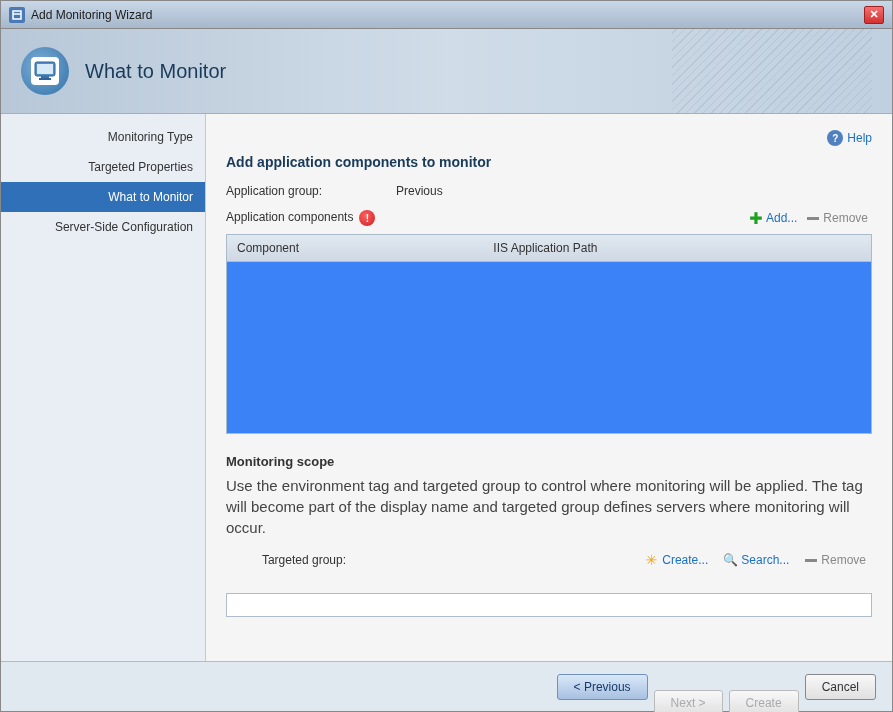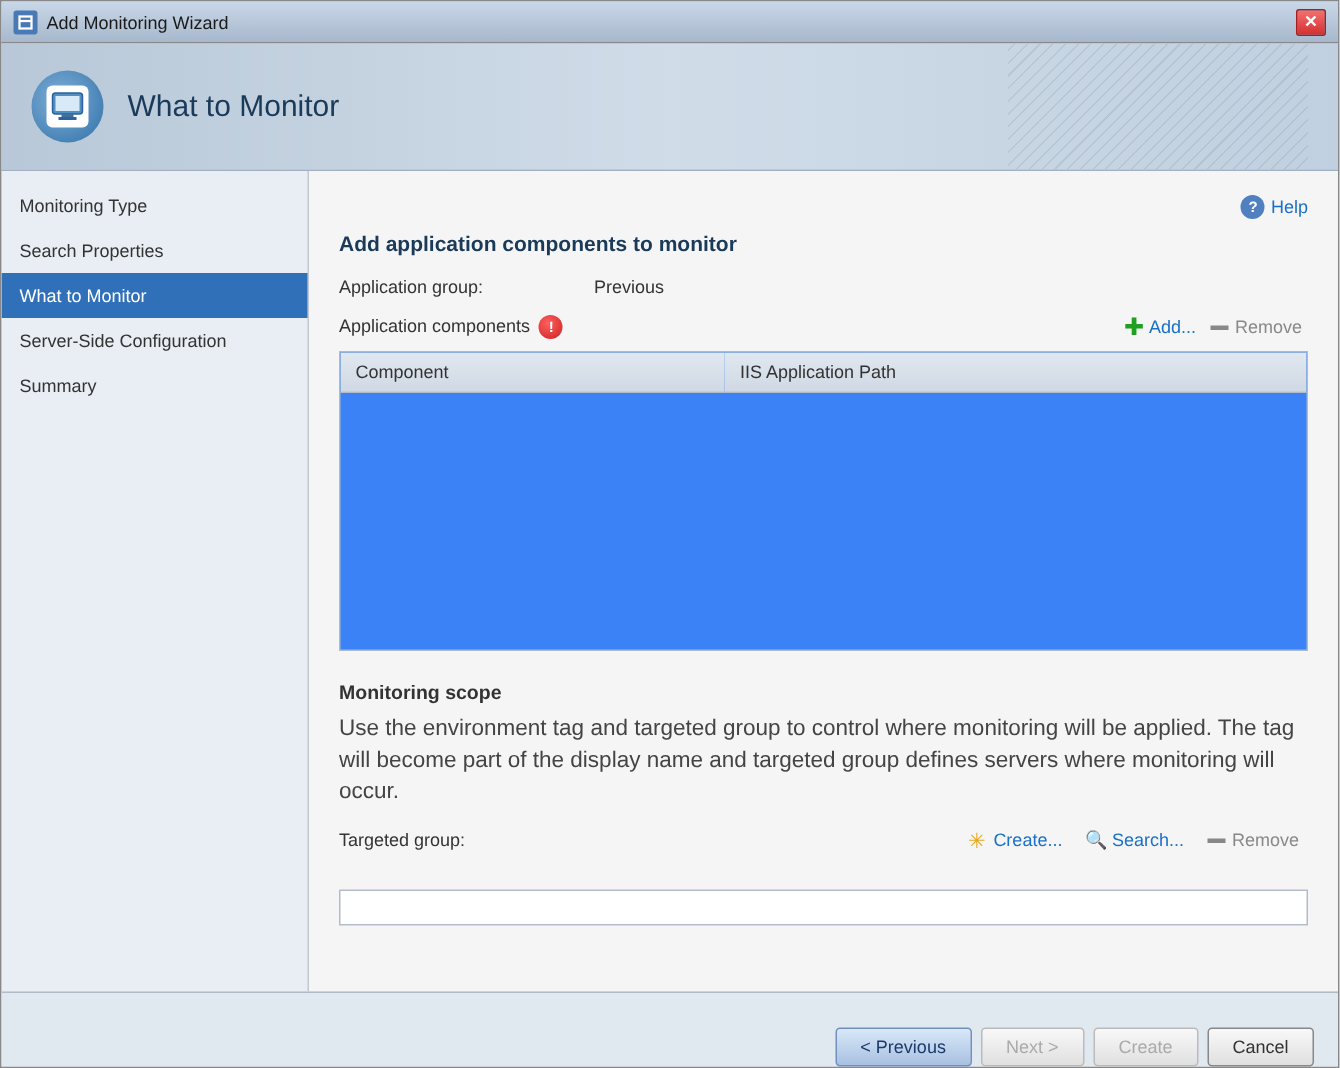--- a/index.html
+++ b/index.html
@@ -121,20 +121,21 @@
       flex: 1;
       overflow: hidden;
     }
 
     .sidebar {
       width: 205px;
       background: #e8eef4;
       border-right: 1px solid #c0c8d0;
       padding: 8px 0;
       flex-shrink: 0;
+      text-align: right;
     }
 
     .sidebar-item {
       padding: 8px 12px;
       cursor: pointer;
       color: #333;
       font-size: 12px;
     }
 
     .sidebar-item.active {
@@ -359,20 +360,21 @@
       justify-content: center;
       pointer-events: none;
       color: #555;
       font-size: 10px;
     }
 
     .targeted-group-row {
       display: flex;
       align-items: center;
       margin-bottom: 23px;
+      text-align: right;
     }
 
     .targeted-label {
       width: 120px;
       font-size: 12px;
       color: #333;
     }
 
     .targeted-controls {
       display: flex;
@@ -436,21 +438,21 @@
       background: white;
       height: 24px;
       flex: 1;
     }
 
     .footer {
       height: 50px;
       background: #e0e8f0;
       border-top: 1px solid #b0bcc8;
       display: flex;
-      align-items: flex-end;
+      align-items: center;
       justify-content: flex-end;
       padding: 0 16px;
       gap: 6px;
       flex-shrink: 0;
     }
 
     .footer-btn {
       height: 26px;
       padding: 0 16px;
       border: 1px solid #888;
@@ -504,24 +506,23 @@
       </div>
     </div>
     <span class="header-title">What to Monitor</span>
     <div class="header-bg-decoration"></div>
   </div>
 
   <div class="content-area">
 
     <div class="sidebar">
       <div class="sidebar-item">Monitoring Type</div>
-      <div class="sidebar-item">Search Properties</div>
+      <div class="sidebar-item">Targeted Properties</div>
       <div class="sidebar-item active">What to Monitor</div>
       <div class="sidebar-item">Server-Side Configuration</div>
-      <div class="sidebar-item">Summary</div>
     </div>
 
     <div class="main-content">
 
       <div class="help-row">
         <div class="help-link">
           <div class="help-icon">?</div>
           <span>Help</span>
         </div>
       </div>

